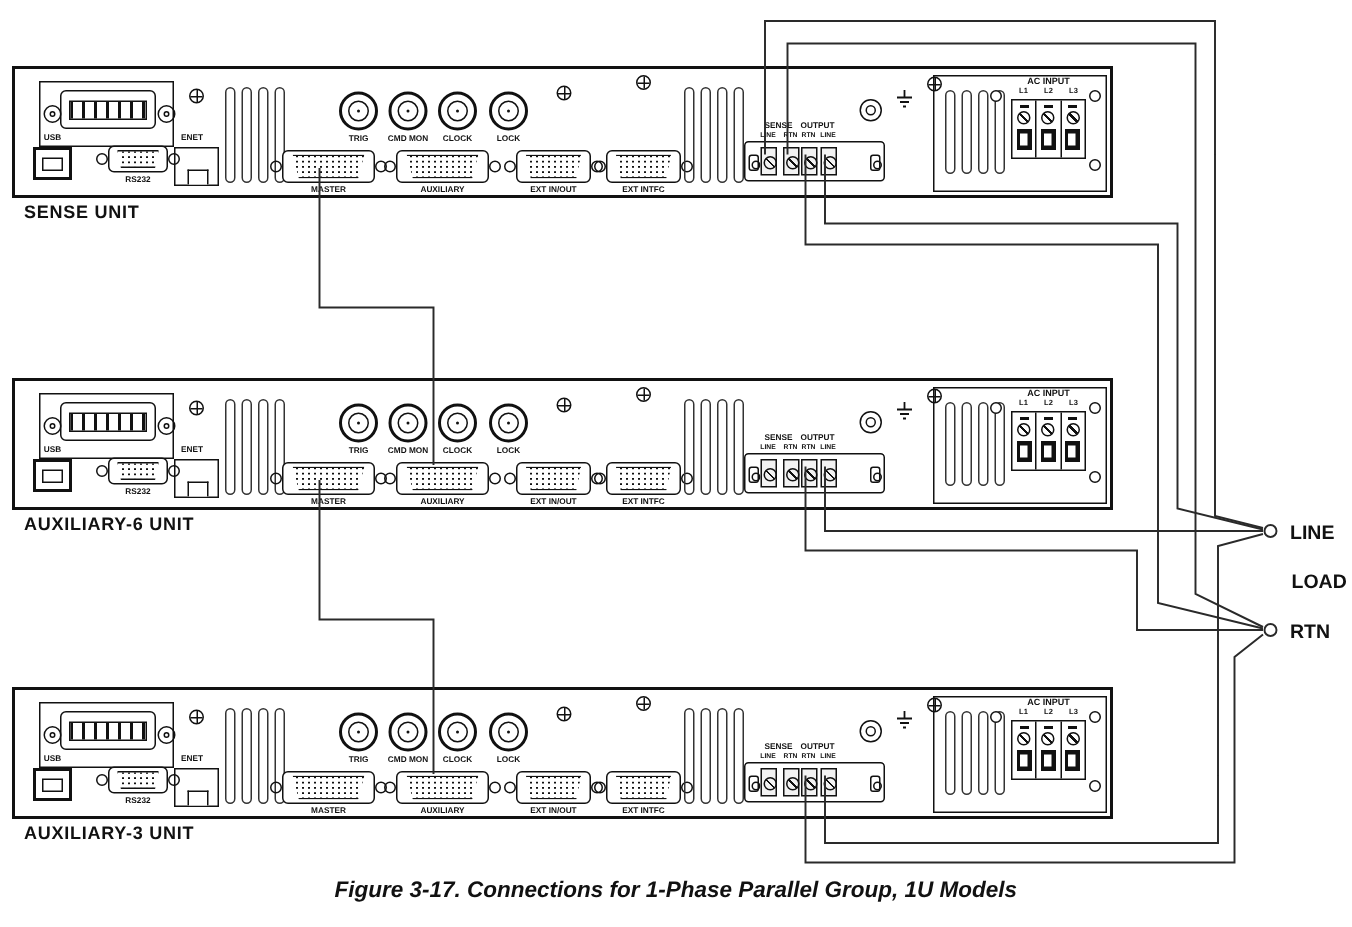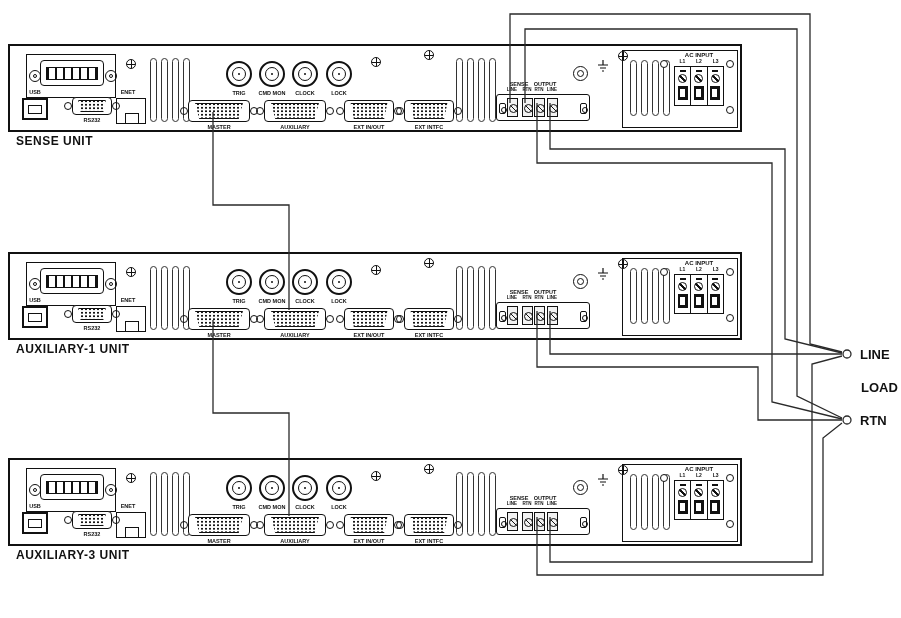--- a/index.html
+++ b/index.html
@@ -334,21 +334,21 @@
             </div>
         <div class="ac-col">
               <div class="ac-dash"></div>
               <div class="ac-screw"></div>
               <div class="ac-clamp"></div>
             </div>
       </div>
     </div>
   </div>
 </div>
-  <div class="unit-label" style="top:342px">AUXILIARY-1 UNIT</div>
+  <div class="unit-label" style="top:342px">AUXILIARY-6 UNIT</div>
 
   <div class="unit" style="top:458px">
   <div class="chassis">
 
     <div class="gpib-plate"></div>
     <div class="ear" style="left:19px;top:24px"></div>
     <div class="ear" style="left:95px;top:24px"></div>
     <div class="gpib-body">
       <div class="gpib-hatch"></div>
     </div>
@@ -481,13 +481,14 @@
       <path d="M213,320 V413 H289 V516"></path>
       <circle cx="847" cy="354" r="4" fill="#fff"></circle>
       <circle cx="847" cy="420" r="4" fill="#fff"></circle>
     </g>
   </svg>
 
   <div class="load-label" style="left:860px;top:347px">LINE</div>
   <div class="load-label" style="left:861px;top:380px">LOAD</div>
   <div class="load-label" style="left:860px;top:413px">RTN</div>
 
+  <div class="caption">Figure 3-17. Connections for 1-Phase Parallel Group, 1U Models</div>
 </div>
 
 </body></html>

